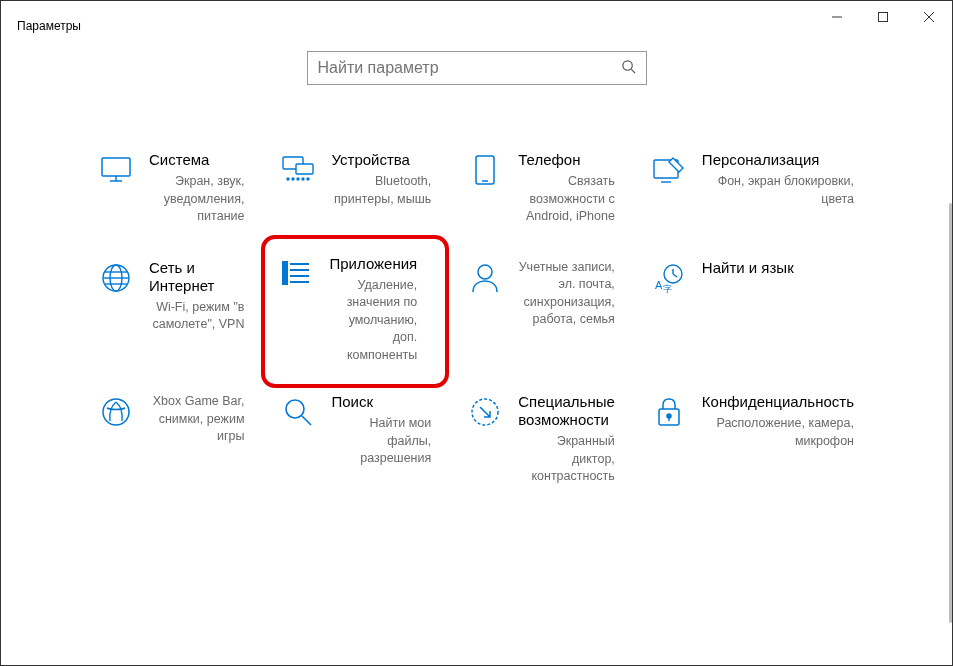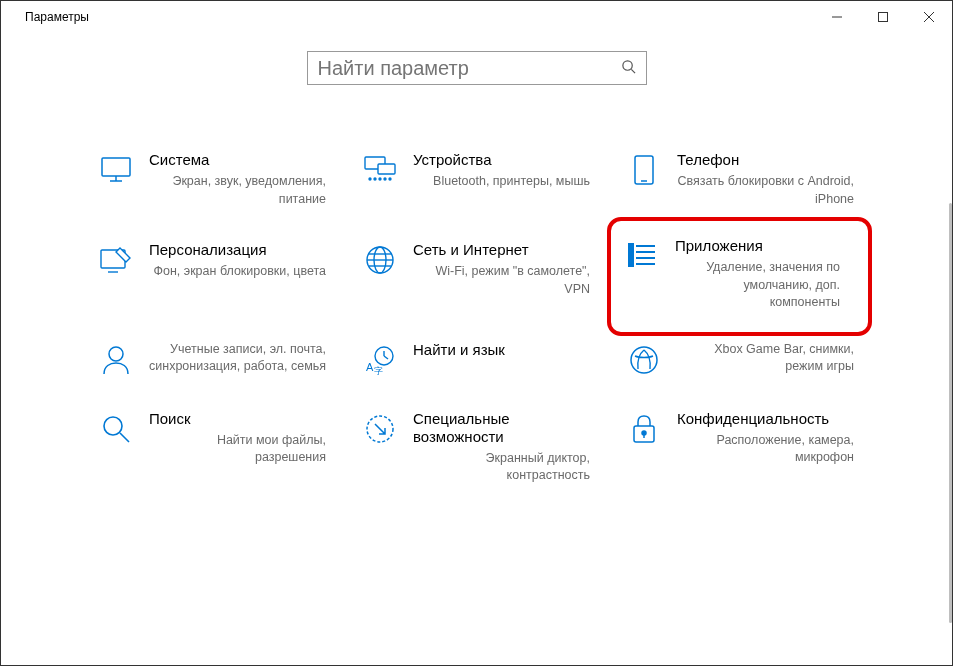--- a/index.html
+++ b/index.html
@@ -8,23 +8,23 @@
     background: #ffffff;
     width: 953px;
     height: 666px;
     overflow: hidden;
     position: relative;
     border: 1px solid #333;
   }
   .titlebar {
     height: 32px;
     display: flex;
-    align-items: center;
+    align-items: flex-end;
     justify-content: space-between;
-    padding-left: 24px;
+    padding-left: 16px;
   }
   .titlebar-title {
     font-size: 12px;
     color: #000;
   }
   .win-controls {
     display: flex;
     height: 100%;
   }
   .win-btn {
@@ -53,28 +53,28 @@
     border: 1px solid #999;
     display: flex;
     align-items: center;
     padding: 0 10px;
     background: #fff;
   }
   .search-box input {
     flex: 1;
     border: none;
     outline: none;
-    font-size: 20px;
+    font-size: 16px;
     color: #be185d;
     background: transparent;
   }
   .search-icon { color: #555; }
   .grid {
     display: grid;
-    grid-template-columns: repeat(3, 1fr);
+    grid-template-columns: repeat(4, 1fr);
     column-gap: 10px;
     row-gap: 70px;
     padding: 0 50px;
     gap: 21px;
   }
   .tile {
     display: flex;
     align-items: flex-start;
     gap: 16px;
     position: relative;
@@ -202,21 +202,21 @@
 
     <div class="tile">
       <div class="tile-icon">
         <svg width="20" height="30" viewBox="0 0 20 30" fill="none" stroke="currentColor" stroke-width="1.5">
             <rect x="1" y="1" width="18" height="28" rx="2"></rect>
             <line x1="7" y1="26" x2="13" y2="26"></line>
           </svg>
       </div>
       <div class="tile-text">
         <div class="tile-title">Телефон</div>
-        <div class="tile-sub">Связать блокировки с Android, iPhone</div>
+        <div class="tile-sub">Связать возможности с Android, iPhone</div>
       </div>
     </div>
 
     <div class="tile">
       <div class="tile-icon">
         <svg width="32" height="28" viewBox="0 0 32 28" fill="none" stroke="currentColor" stroke-width="1.4">
             <rect x="1" y="4" width="24" height="18" rx="1"></rect>
             <path d="M20 2 L30 12 L26 16 L16 6 Z" fill="#fff"></path>
             <line x1="8" y1="26" x2="18" y2="26"></line>
           </svg>

